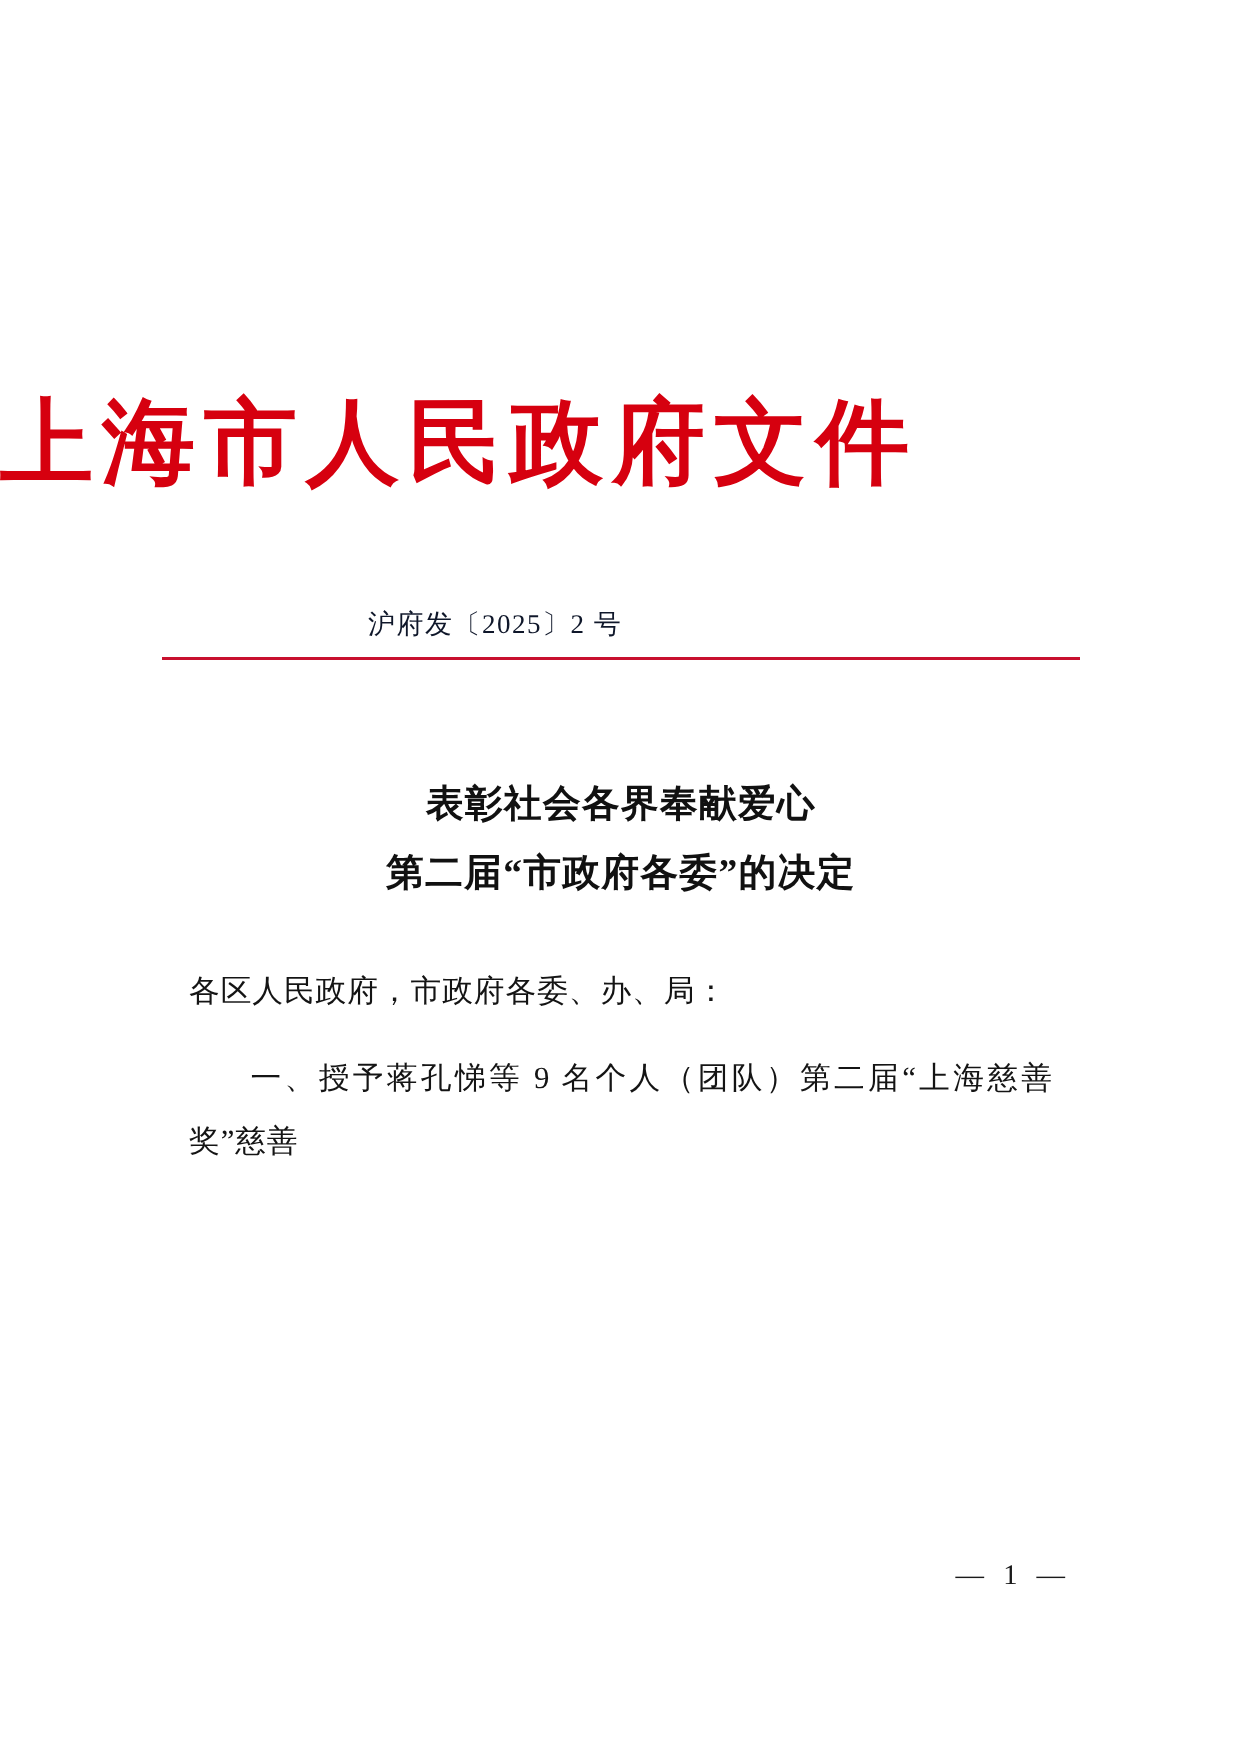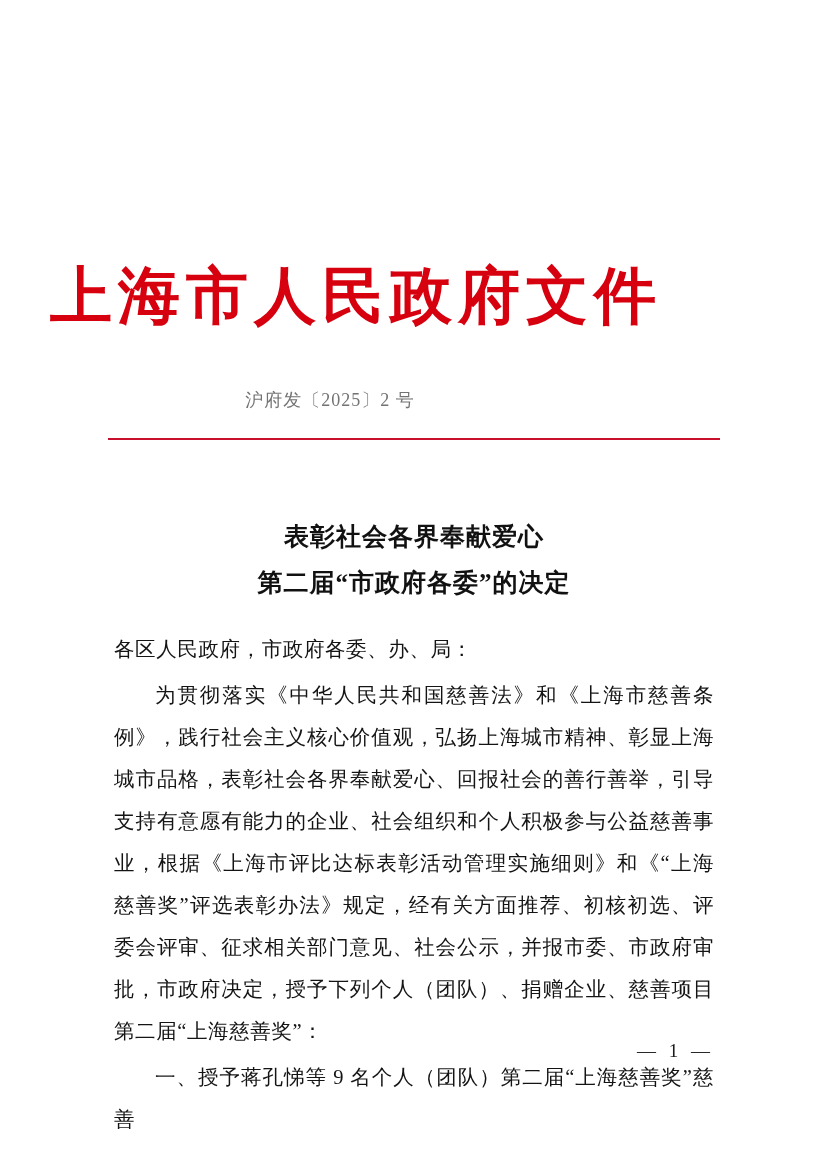--- a/index.html
+++ b/index.html
@@ -20,38 +20,38 @@
     left: 0; top: 0;
     width: 826px;
     height: 1169px;
     box-sizing: border-box;
   }
   .masthead {
     position: absolute;
     top: 262px;
     left: 0;
     width: 662px;
-    text-align: right;
+    text-align: left;
     color: #d6000f;
     font-family: "Liberation Serif", "DejaVu Serif", serif;
     font-weight: bold;
     font-size: 62px;
     letter-spacing: 6px;
     line-height: 1.1;
     white-space: nowrap;
   }
   .doc-number {
     position: absolute;
-    top: 388px;
+    top: 404px;
     left: 0;
     width: 660px;
     text-align: center;
     font-size: 18px;
     letter-spacing: 1px;
-    color: #737373;
+    color: #0f172a;
   }
   .red-rule {
     position: absolute;
     top: 438px;
     left: 108px;
     width: 612px;
     height: 2px;
     background: #c8102e;
   }
   .title-block {
@@ -75,21 +75,21 @@
     left: 110px;
     width: 608px;
     font-size: 20.5px;
     line-height: 2.05;
     letter-spacing: 0.6px;
     text-align: justify;
     text-justify: inter-ideograph;
     color: #141414;
   }
   .body-block p {
-    margin: 4px;
+    margin: 16px;
     text-indent: 0;
   }
   .body-block p.indent {
     text-indent: 2em;
   }
   .page-number {
     position: absolute;
     top: 1040px;
     left: 0;
     width: 826px;
@@ -112,19 +112,18 @@
 
   <div class="red-rule"></div>
 
   <div class="title-block">
     <div>表彰社会各界奉献爱心</div>
     <div>第二届“市政府各委”的决定</div>
   </div>
 
   <div class="body-block">
     <p>各区人民政府，市政府各委、办、局：</p>
-    <p class="indent">为贯彻落实《中华人民共和国慈善法》和《上海市慈善条例》，践行社会主义核心价值观，弘扬上海城市精神、彰显上海城市品格，表彰社会各界奉献爱心、回报社会的善行善举，引导支持有意愿有能力的企业、社会组织和个人积极参与公益慈善事业，根据《上海市评比达标表彰活动管理实施细则》和《“上海慈善奖”评选表彰办法》规定，经有关方面推荐、初核初选、评委会评审、征求相关部门意见、社会公示，并报市委、市政府审批，市政府决定，授予下列个人（团队）、捐赠企业、慈善项目第二届“上海慈善奖”：</p>
     <p class="indent">一、授予蒋孔悌等 9 名个人（团队）第二届“上海慈善奖”慈善</p>
   </div>
 
   <div class="page-number">— 1 —</div>
 
 </div>
 
 </body></html>

